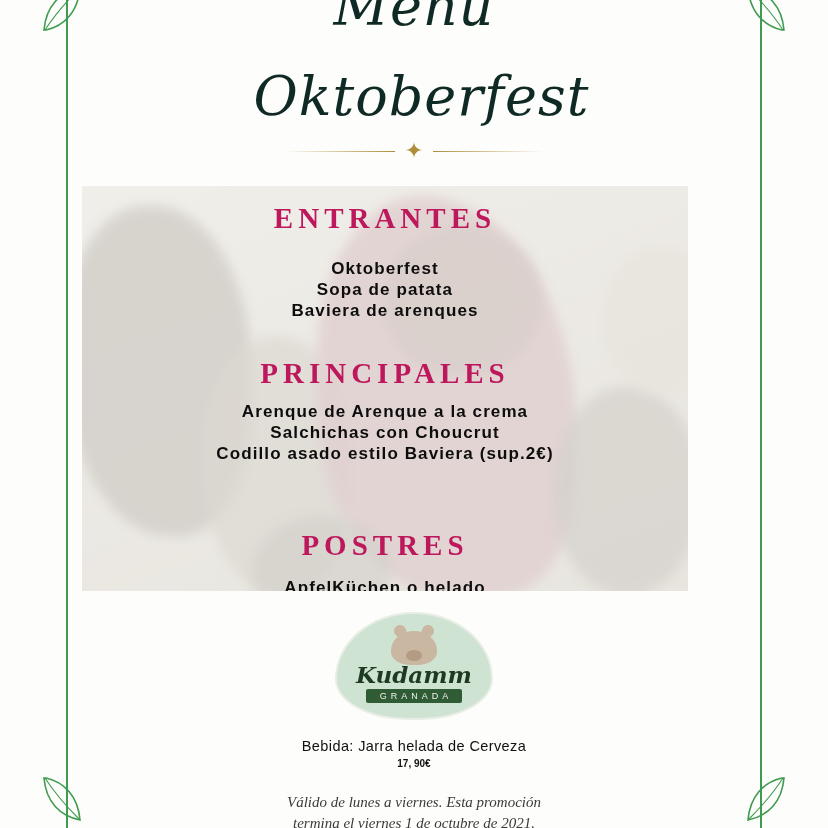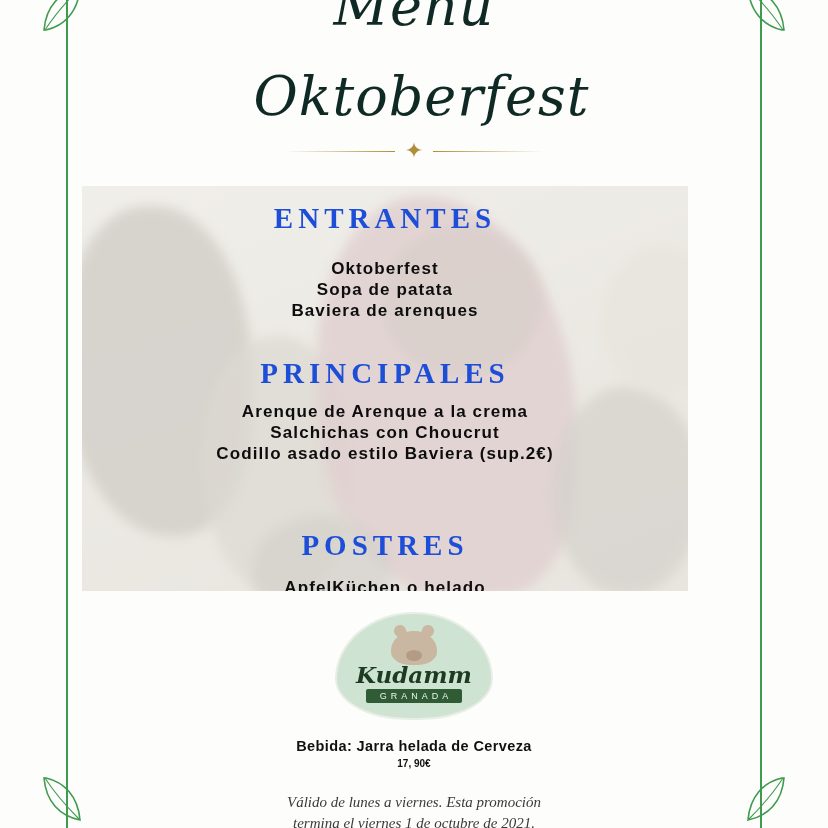--- a/index.html
+++ b/index.html
@@ -114,21 +114,21 @@
     position: absolute;
     inset: 0;
     text-align: center;
     color: #101010;
   }
   .sec-head {
     font-family: "Liberation Serif", serif;
     font-weight: 700;
     font-size: 29px;
     letter-spacing: 5px;
-    color: #1d4ed8;
+    color: #be185d;
   }
   .dish {
     font-family: "Liberation Sans", sans-serif;
     font-weight: 700;
     font-size: 17px;
     letter-spacing: 1.1px;
     color: #0d0d0d;
     line-height: 21px;
   }
   .sec-entrantes { position: absolute; top: 16px;  left: 0; right: 0; }
@@ -209,21 +209,21 @@
 
   
   .footer {
     position: absolute;
     left: 0; right: 0;
     top: 738px;
     text-align: center;
   }
   .drink {
     font-family: "Liberation Sans", sans-serif;
-    font-weight: 700;
+    font-weight: 400;
     font-size: 14.5px;
     letter-spacing: 0.4px;
     color: #111;
     line-height: 17px;
   }
   .price {
     font-family: "Liberation Sans", sans-serif;
     font-weight: 700;
     font-size: 10px;
     color: #111;

